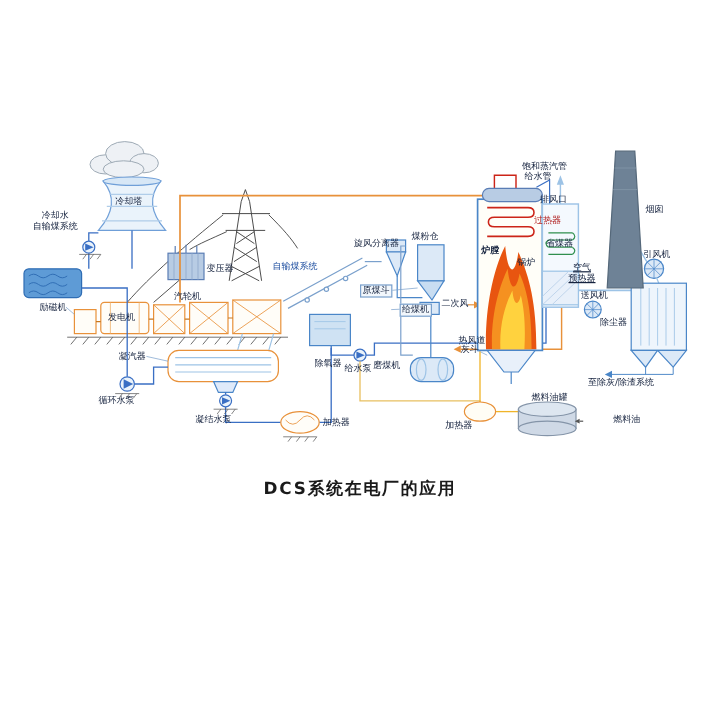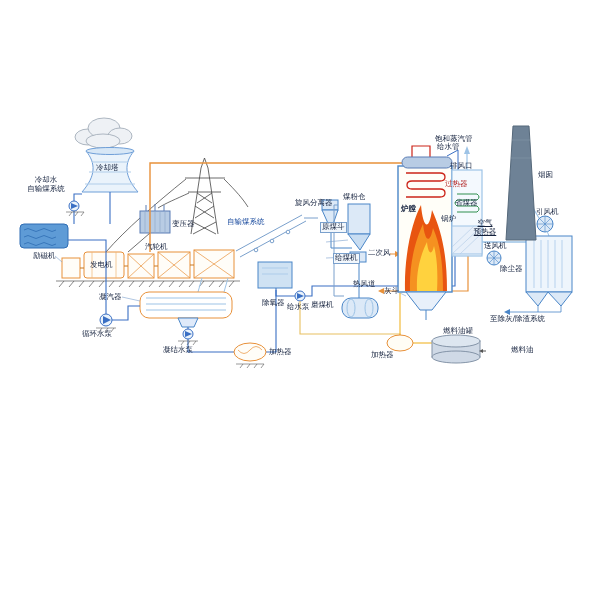--- a/index.html
+++ b/index.html
@@ -232,41 +232,42 @@
   <div class="lbl" style="left:145px; top:243px;">汽轮机</div>
   <div class="lbl" style="left:99px;  top:293px;">凝汽器</div>
   <div class="lbl" style="left:82px;  top:330px;">循环水泵</div>
   <div class="lbl" style="left:163px; top:346px;">凝结水泵</div>
   <div class="lbl" style="left:269px; top:348px;">加热器</div>
   <div class="lbl" style="left:262px; top:251px;margin-top:48px;">除氧器</div>
   <div class="lbl" style="left:287px; top:303px;">给水泵</div>
   <div class="lbl blue" style="left:227px; top:218px;">自输煤系统</div>
   <div class="lbl" style="left:279px; top:199px;margin-left:16px;">旋风分离器</div>
   <div class="lbl" style="left:343px; top:193px;">煤粉仓</div>
-  <div class="lbl tag" style="left:300px; top:222px;margin-left:20px;">原煤斗</div>
+  <div class="lbl tag" style="left:300px; top:237px;">原煤斗</div>
   <div class="lbl tag" style="left:300px; top:253px;margin-left:33px;">给煤机</div>
   <div class="lbl" style="left:368px; top:249px;">二次风</div>
-  <div class="lbl" style="left:353px; top:280px;">热风道</div>
+  <div class="lbl" style="left:335px; top:280px;padding-left:47px;">热风道</div>
   <div class="lbl" style="left:311px; top:301px;">磨煤机</div>
   <div class="lbl" style="left:384px; top:287px;">灰斗</div>
   <div class="lbl" style="left:401px; top:205px;font-weight:bold;">炉膛</div>
-  <div class="lbl" style="left:431px; top:215px;padding-left:10px;">锅炉</div>
+  <div class="lbl" style="left:431px; top:215px;">锅炉</div>
   <div class="lbl red" style="left:445px; top:180px;">过热器</div>
   <div class="lbl" style="left:455px; top:199px;">省煤器</div>
   <div class="lbl" style="left:393px; top:135px;margin-left:42px;">饱和蒸汽管</div>
   <div class="lbl" style="left:437px; top:143px;">给水管</div>
   <div class="lbl" style="left:450px; top:151px;margin-top:11px;">排风口</div>
   <div class="lbl" style="left:538px; top:171px;">烟囱</div>
   <div class="lbl" style="left:536px; top:208px;">引风机</div>
 
   <div class="lbl multi" style="left:472px; top:219px; width:26px;text-decoration:underline;">
     <div>空气</div>
     <div>预热器</div>
   </div>
 
   <div class="lbl" style="left:484px; top:242px;">送风机</div>
   <div class="lbl" style="left:500px; top:265px;">除尘器</div>
   <div class="lbl" style="left:490px; top:315px;">至除灰/除渣系统</div>
   <div class="lbl" style="left:443px; top:327px;">燃料油罐</div>
   <div class="lbl" style="left:487px; top:346px;padding-left:24px;">燃料油</div>
   <div class="lbl" style="left:371px; top:351px;">加热器</div>
 
+  <div class="caption">DCS系统在电厂的应用</div>
 </div>
 
 </body></html>

